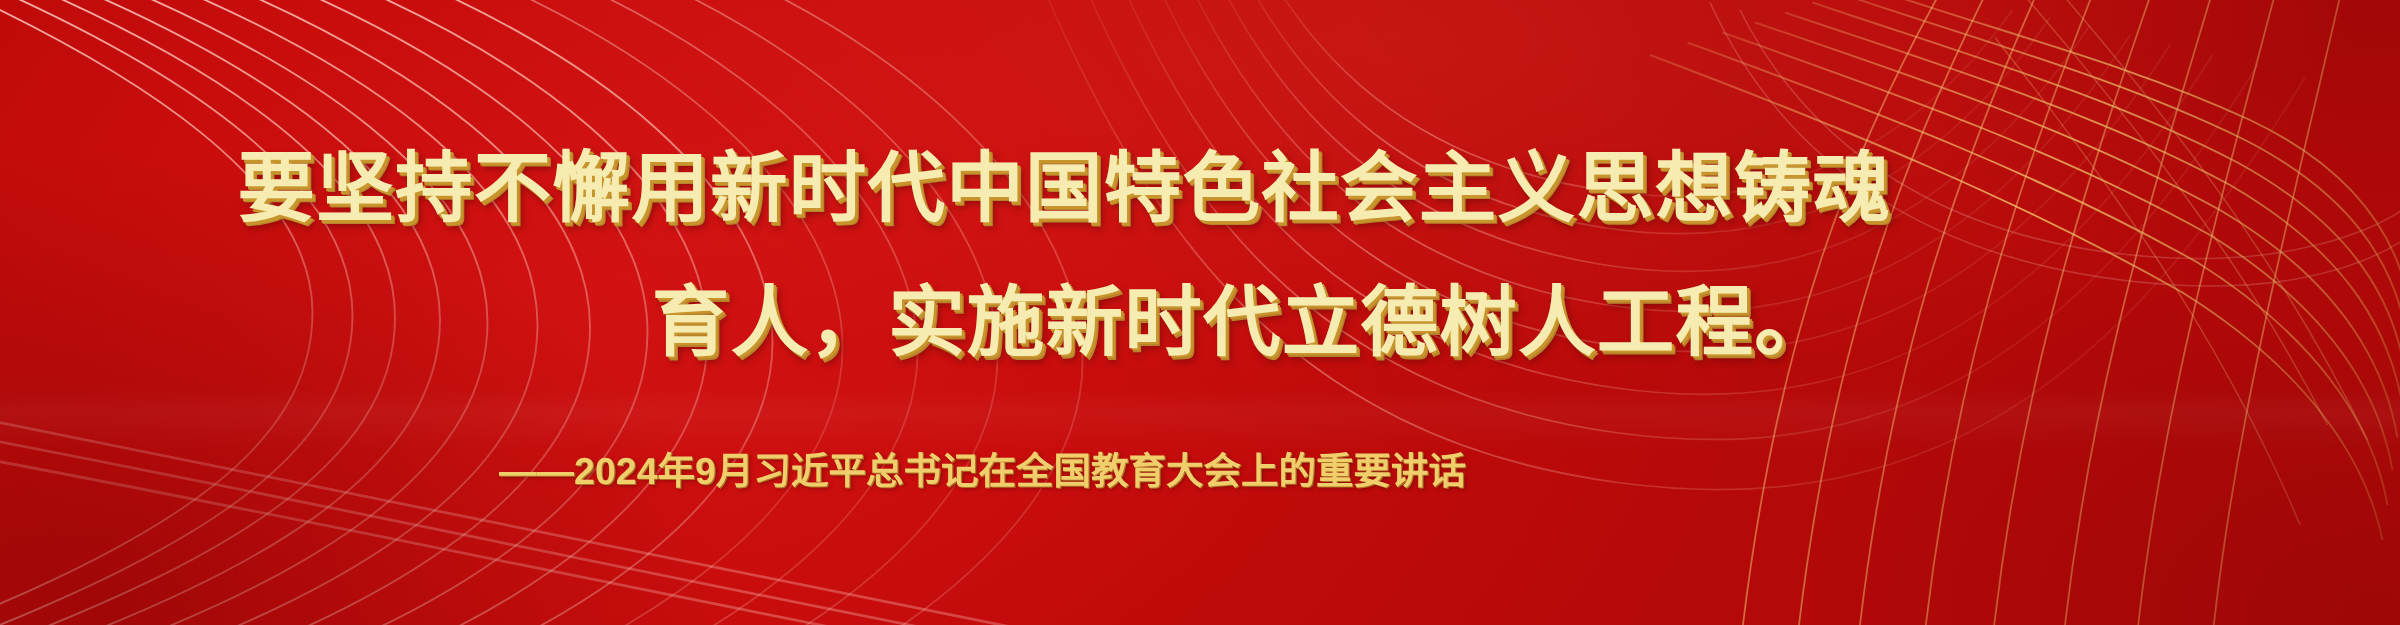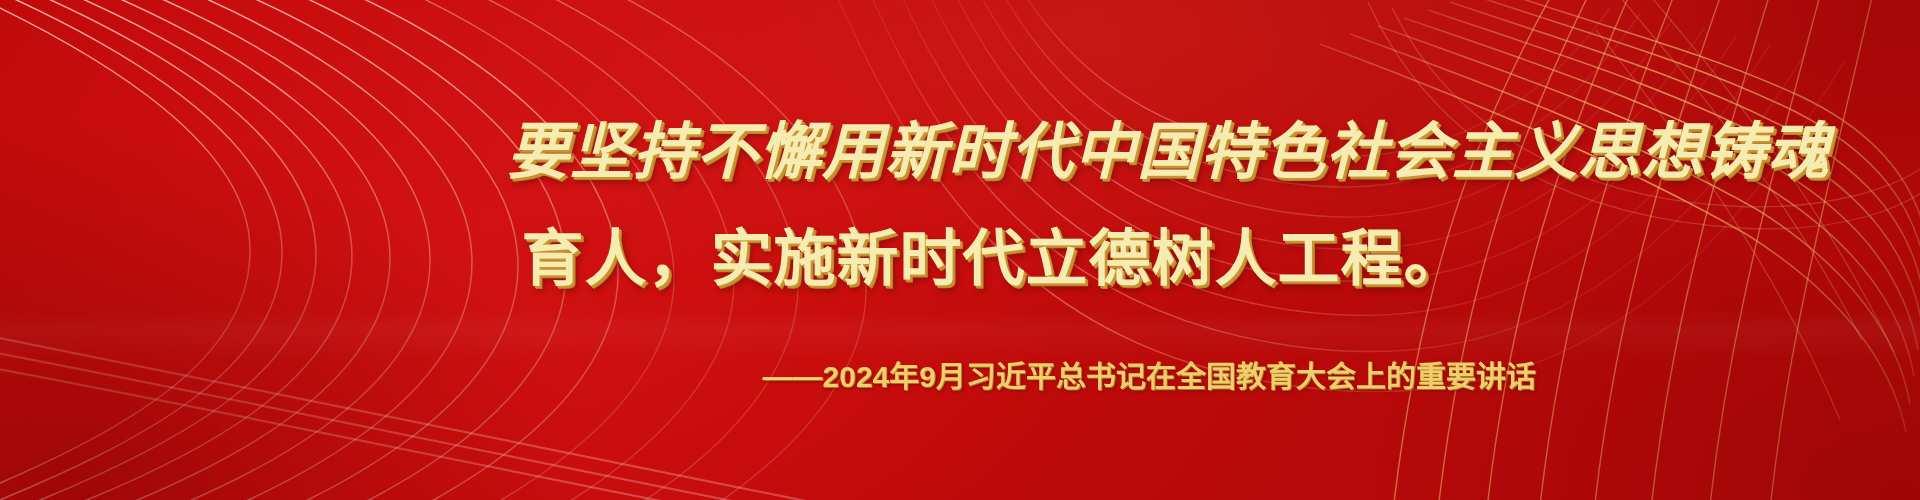--- a/index.html
+++ b/index.html
@@ -54,37 +54,36 @@
     letter-spacing: 1px;
     line-height: 1;
     white-space: nowrap;
     text-shadow:
       2px 2px 0 #C8952C,
       3px 3px 0 #B9822A,
       4px 5px 6px rgba(90,10,5,0.55);
   }
   .headline.l1 {
     top: 121px;
-    text-align: right;
+    text-align: left;
     padding-left: 40px;
-    font-style: italic;
   }
   .headline.l2 {
     top: 228px;
     text-align: center;
     padding-left: 24px;
   }
   .attribution {
     position: absolute;
-    left: 0;
+    left: 18px;
     top: 352px;
     width: 1764px;
     padding-right: 228px;
     box-sizing: border-box;
-    text-align: right;
+    text-align: center;
     color: #F0CE6C;
     font-weight: 700;
     font-size: 30px;
     letter-spacing: 0px;
     white-space: nowrap;
     text-shadow:
       1px 1px 0 #AE7320,
       2px 2px 3px rgba(80,8,4,0.5);
   }
 </style>

